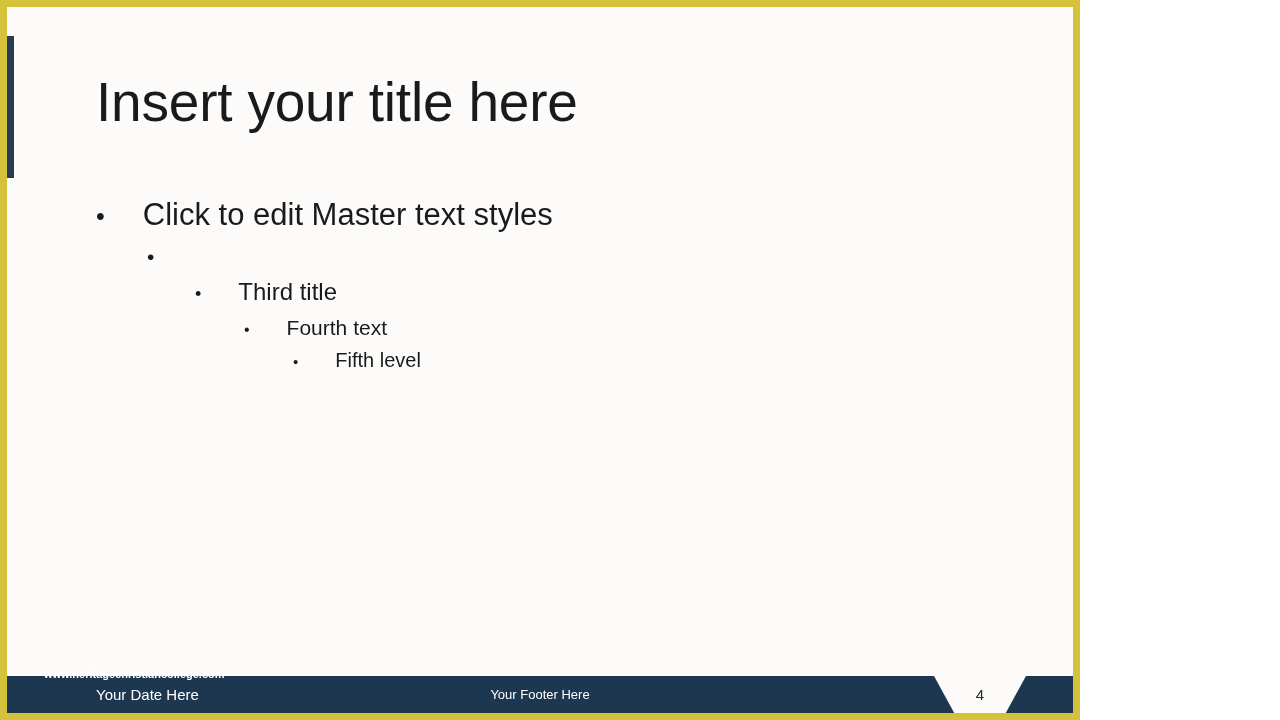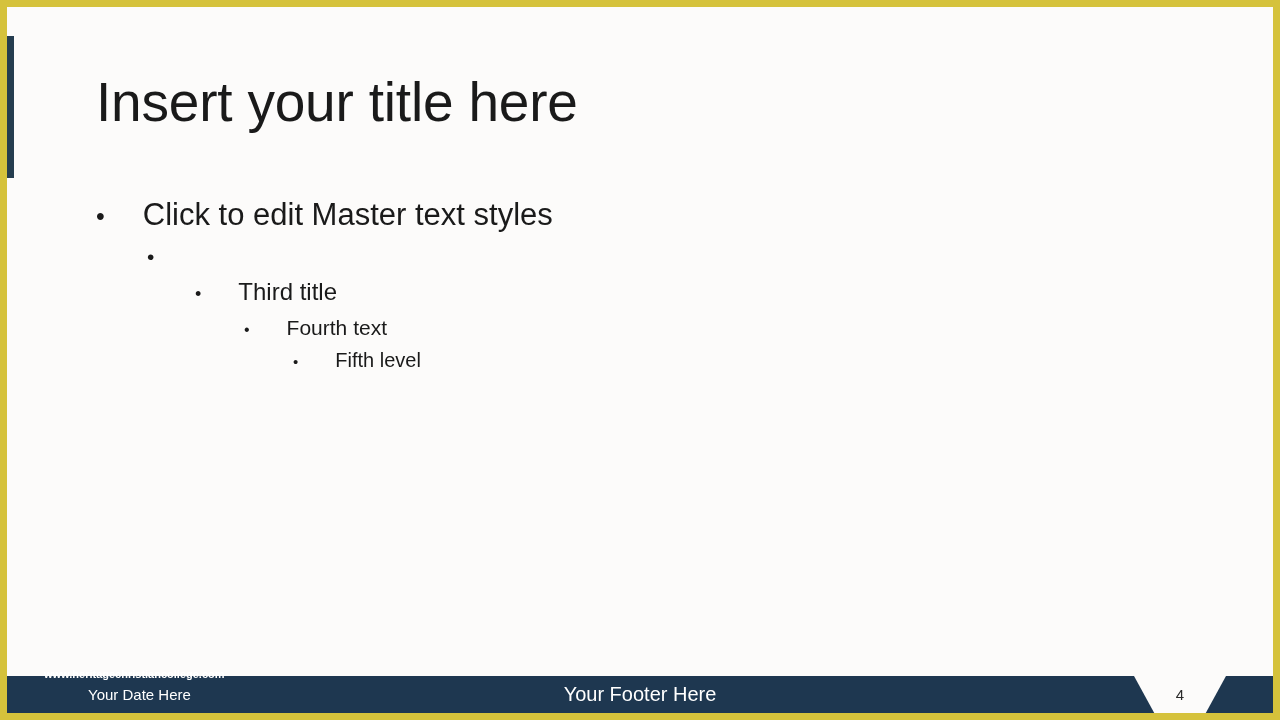--- a/index.html
+++ b/index.html
@@ -9,21 +9,21 @@
   body {
     width: 1280px;
     height: 720px;
     overflow: hidden;
     font-family: "Liberation Sans", sans-serif;
   }
 
   
   #slide {
     position: relative;
-    width: 1280px;
+    width: 1080px;
     height: 720px;
     box-sizing: border-box;
     background: #b91c1c;
     border: 7px solid #d5c23b;
     overflow: hidden;
   }
 
   
   #canvas {
     position: absolute;
@@ -136,40 +136,40 @@
     left: 37px;
     top: -8px;
     font-size: 11px;
     font-weight: 700;
     color: #ffffff;
     white-space: nowrap;
   }
 
   #date-placeholder {
     position: absolute;
-    left: 81px;
+    left: 89px;
     top: 0;
     height: 37px;
     display: flex;
     align-items: center;
     font-size: 15px;
     color: #ffffff;
     font-weight: 300;
   }
 
   #footer-placeholder {
     position: absolute;
     left: 0;
     right: 0;
     top: 0;
     height: 37px;
     display: flex;
     align-items: center;
     justify-content: center;
-    font-size: 20px;
+    font-size: 13px;
     color: #ffffff;
     font-weight: 300;
   }
 </style>
 </head>
 <body>
 
 <div id="slide">
   <div id="canvas">
 

